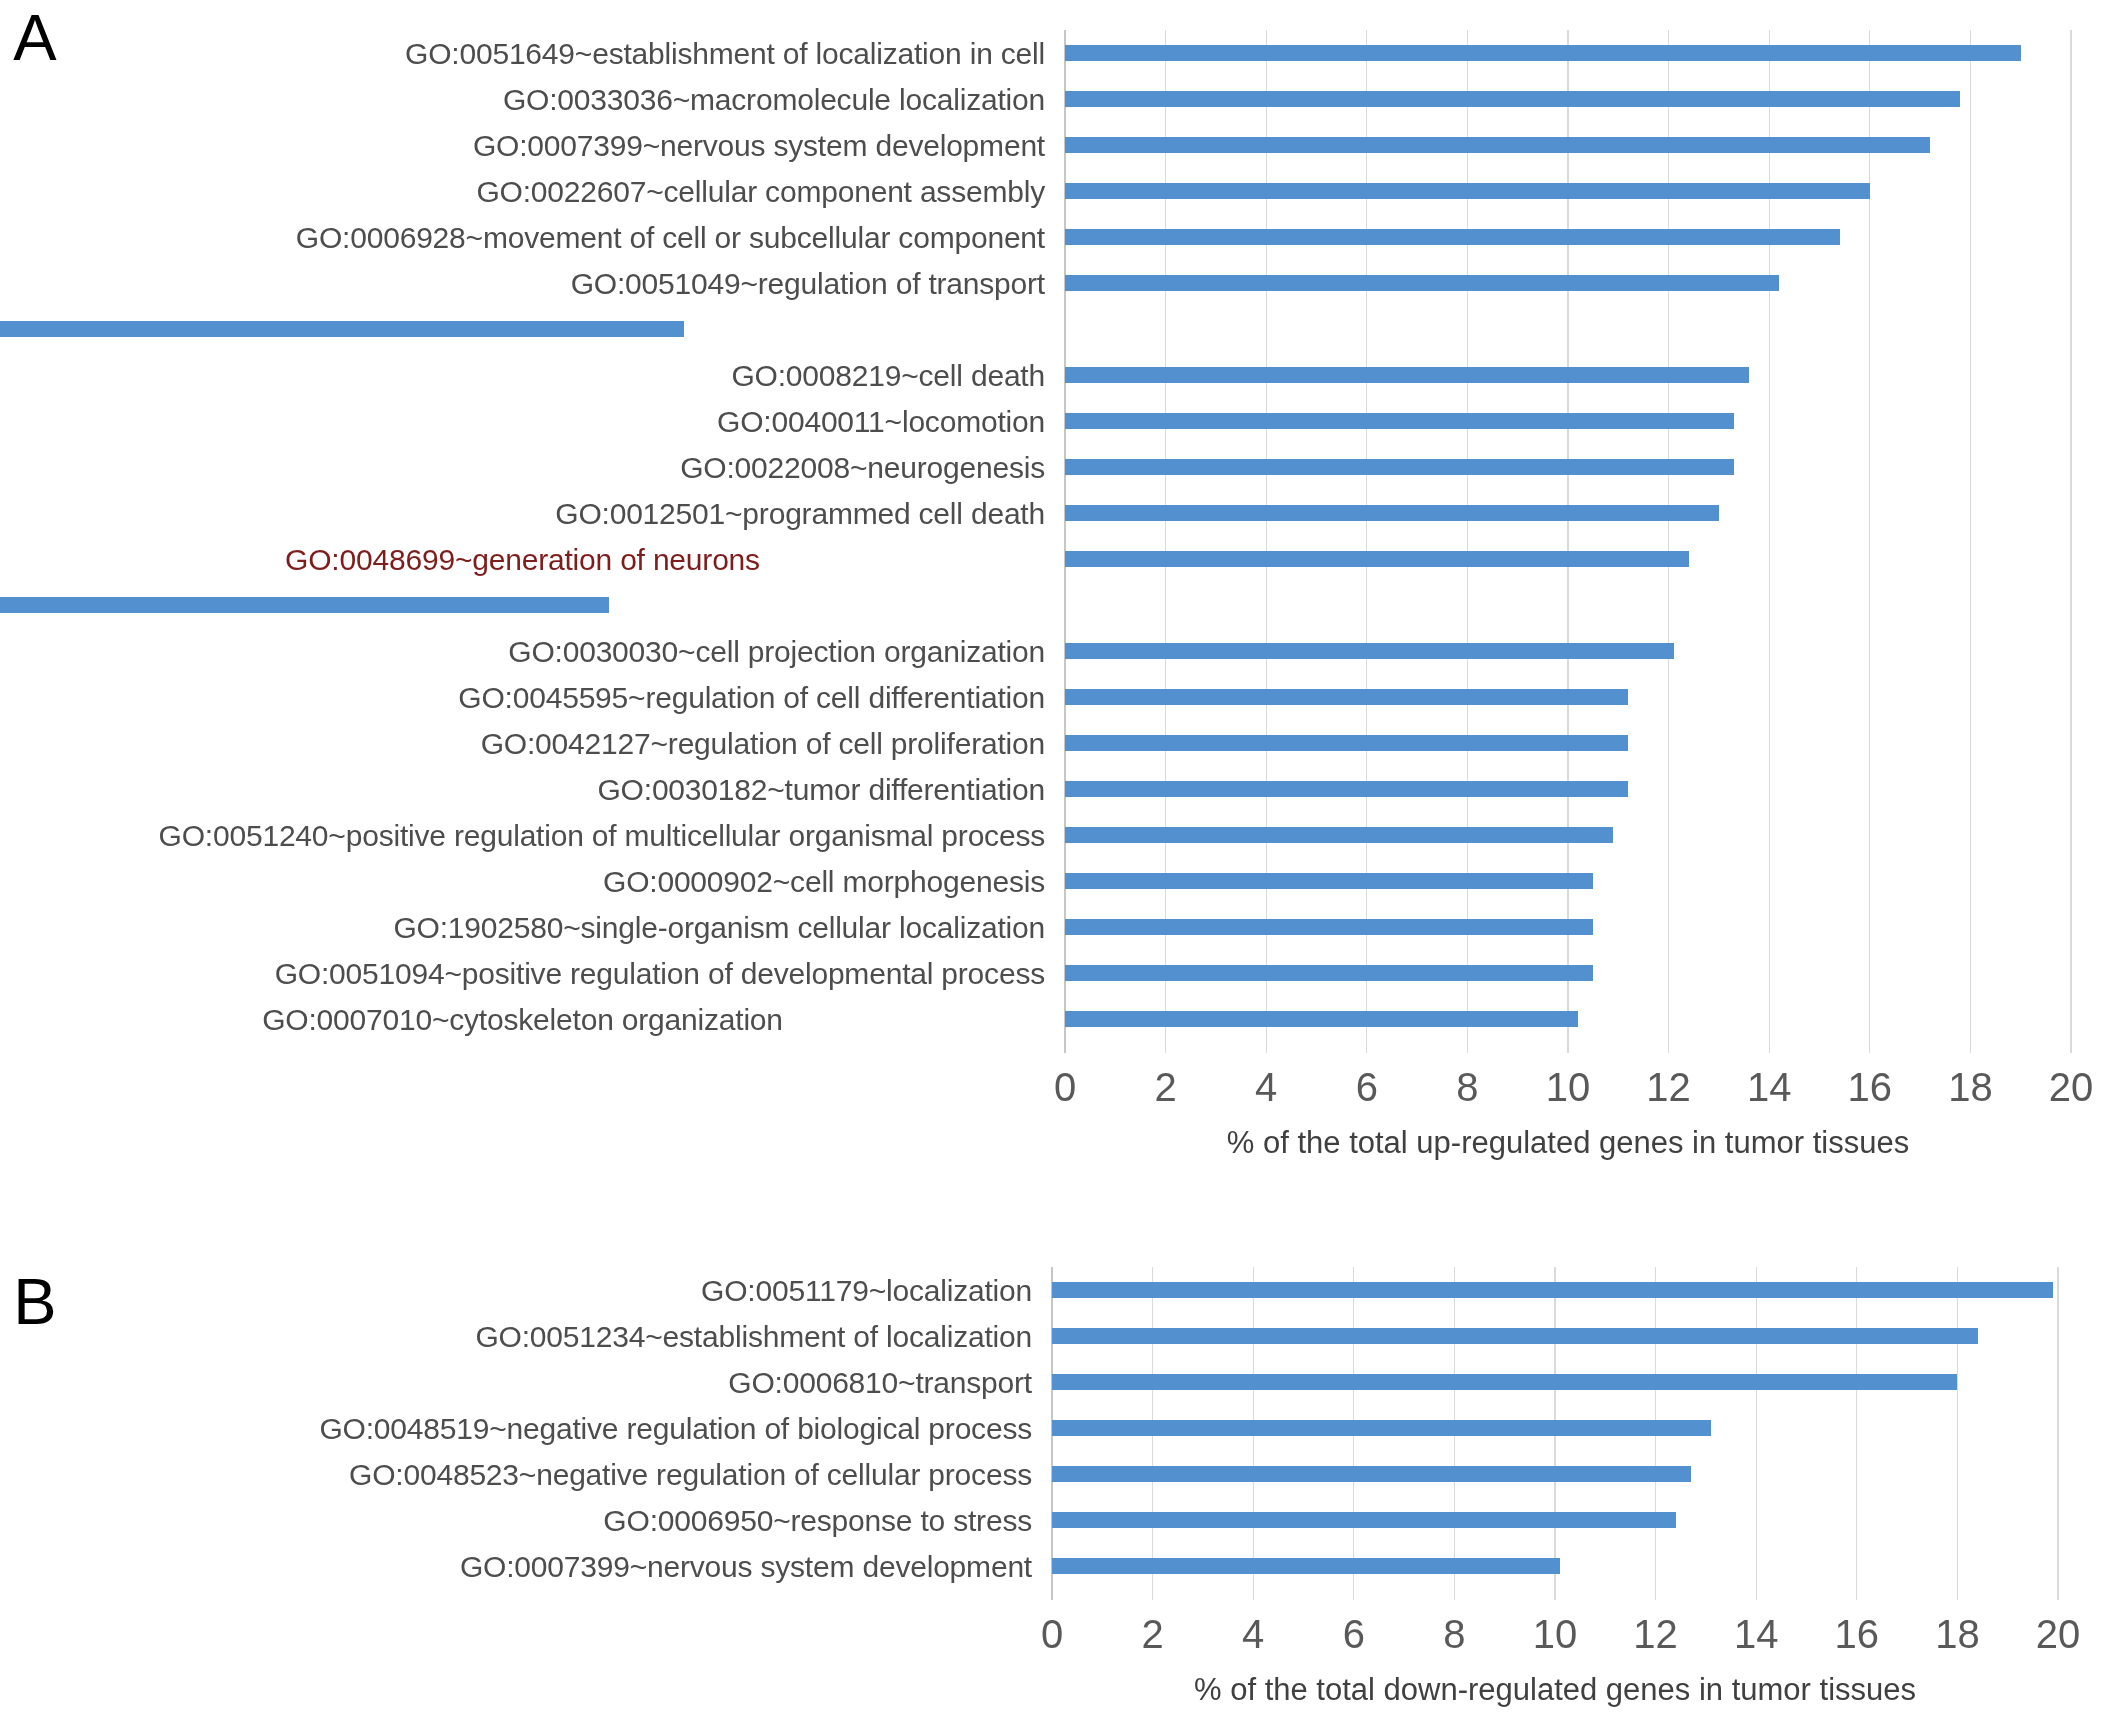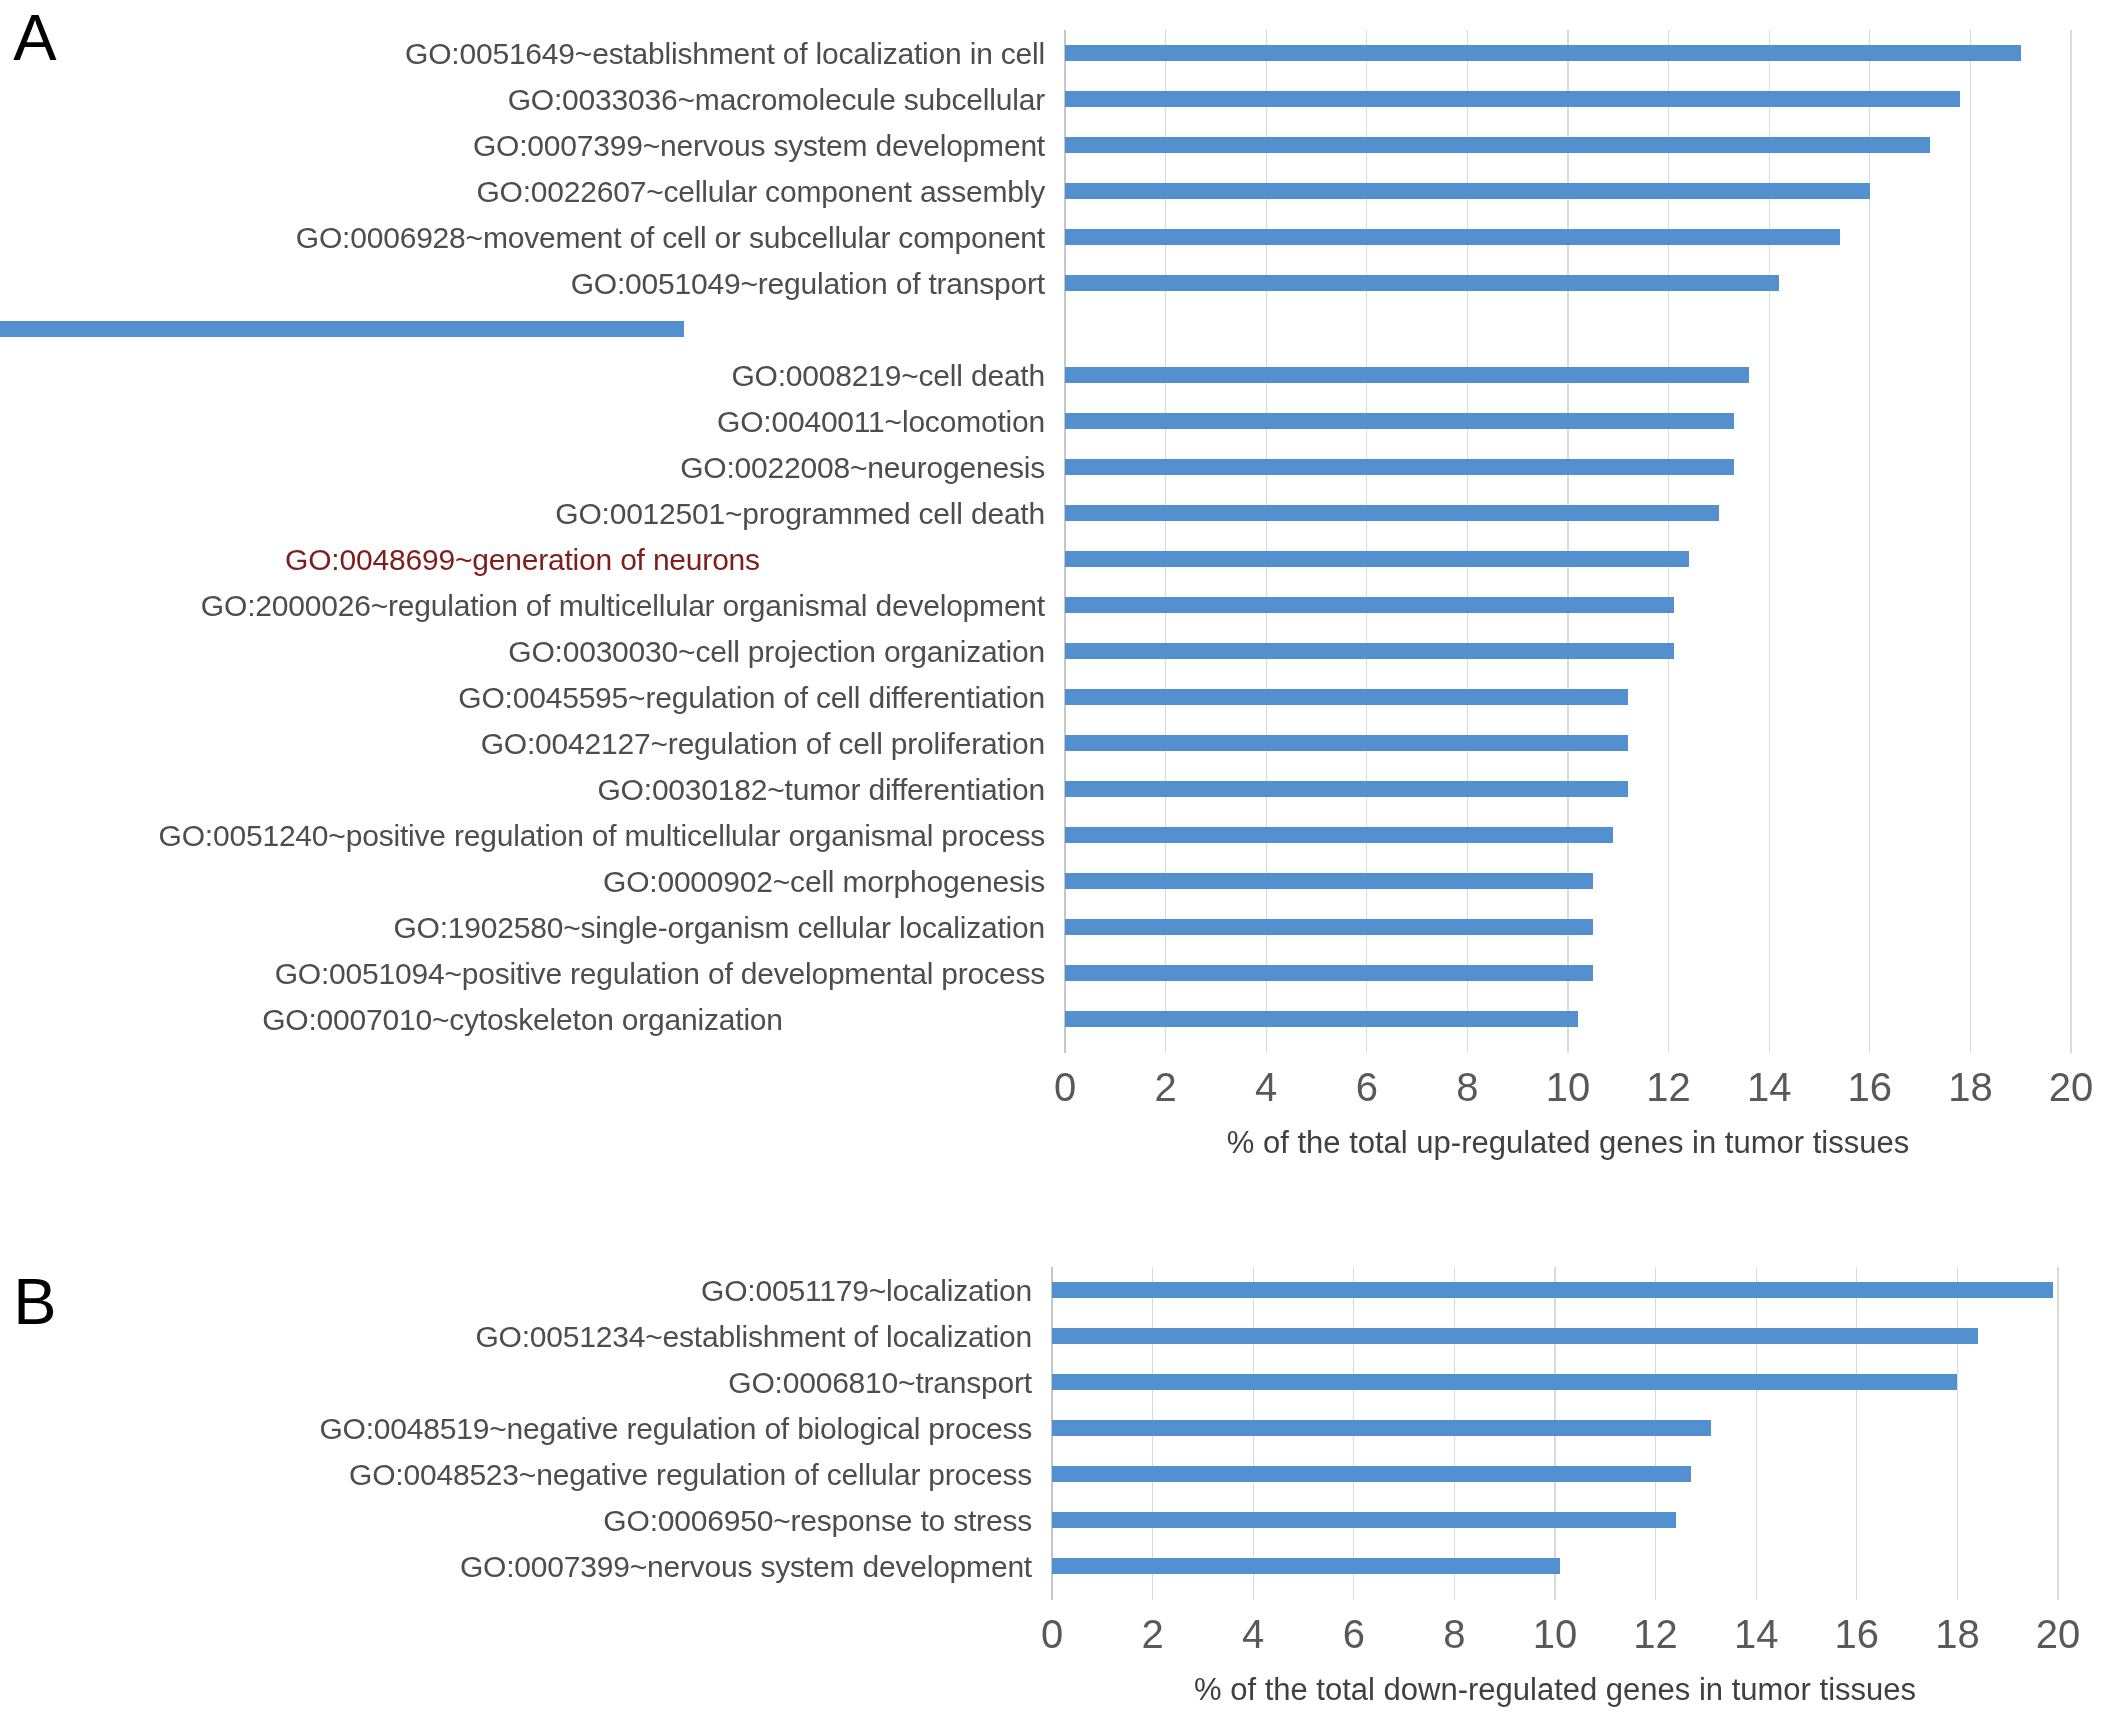--- a/index.html
+++ b/index.html
@@ -48,21 +48,21 @@
           <div class="gridline" style="left: 100%; background: rgb(218, 218, 218);"></div>
         </div>
       <div class="rows">
           <div class="row">
             <div class="row-label" style="color: rgb(77, 77, 77);">GO:0051649~establishment of localization in cell</div>
             <div class="row-track">
               <div class="bar" style="width: 95%; background: rgb(82, 144, 207);"></div>
             </div>
           </div>
           <div class="row">
-            <div class="row-label" style="color: rgb(77, 77, 77);">GO:0033036~macromolecule subcellular</div>
+            <div class="row-label" style="color: rgb(77, 77, 77);">GO:0033036~macromolecule localization</div>
             <div class="row-track">
               <div class="bar" style="width: 89%; background: rgb(82, 144, 207);"></div>
             </div>
           </div>
           <div class="row">
             <div class="row-label" style="color: rgb(77, 77, 77);">GO:0007399~nervous system development</div>
             <div class="row-track">
               <div class="bar" style="width: 86%; background: rgb(82, 144, 207);"></div>
             </div>
           </div>
@@ -113,21 +113,20 @@
               <div class="bar" style="width: 65%; background: rgb(82, 144, 207);"></div>
             </div>
           </div>
           <div class="row">
             <div class="row-label" style="color: #7f1d1d; text-align: center;">GO:0048699~generation of neurons</div>
             <div class="row-track">
               <div class="bar" style="width: 62%; background: rgb(82, 144, 207);"></div>
             </div>
           </div>
           <div class="row">
-            <div class="row-label" style="color: rgb(77, 77, 77);">GO:2000026~regulation of multicellular organismal development</div>
             <div class="row-track">
               <div class="bar" style="width: 60.5%; background: rgb(82, 144, 207);"></div>
             </div>
           </div>
           <div class="row">
             <div class="row-label" style="color: rgb(77, 77, 77);">GO:0030030~cell projection organization</div>
             <div class="row-track">
               <div class="bar" style="width: 60.5%; background: rgb(82, 144, 207);"></div>
             </div>
           </div>

